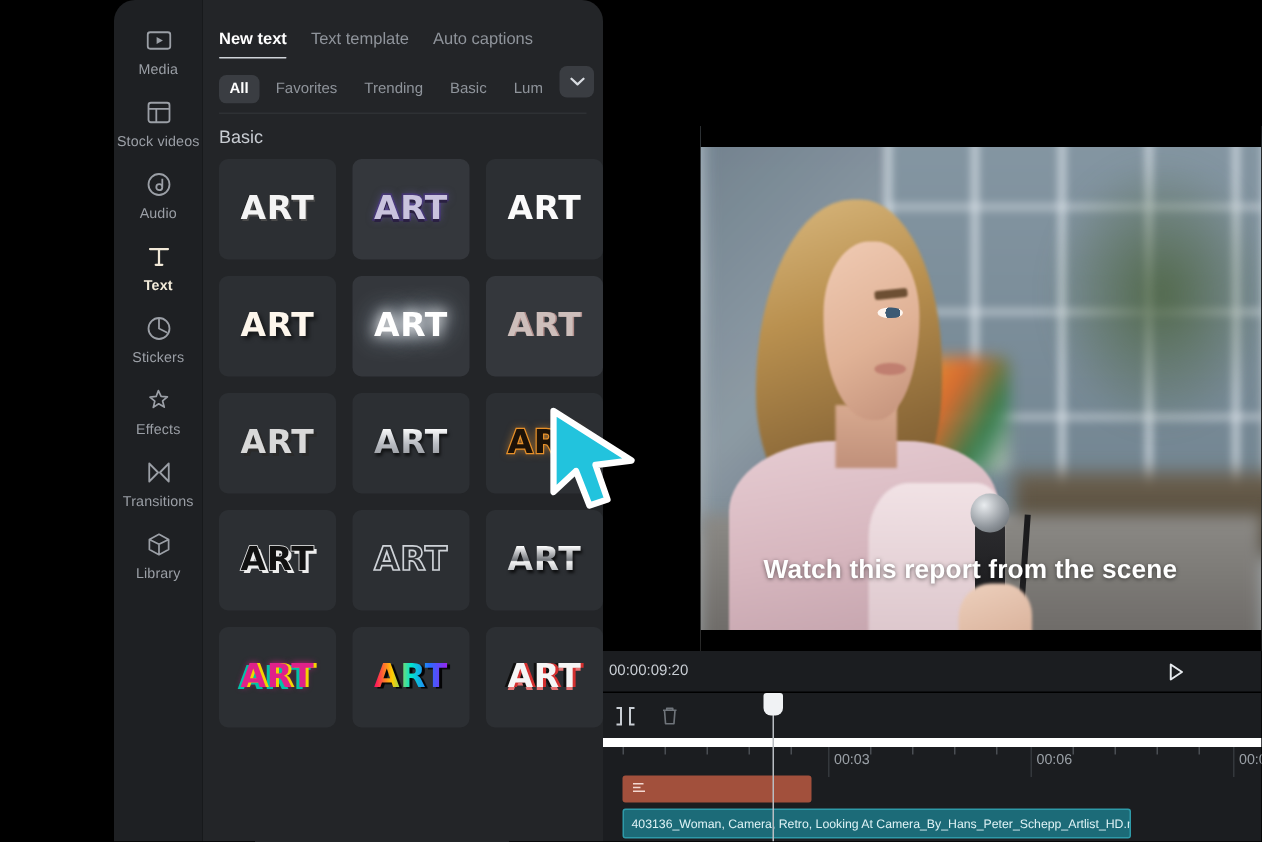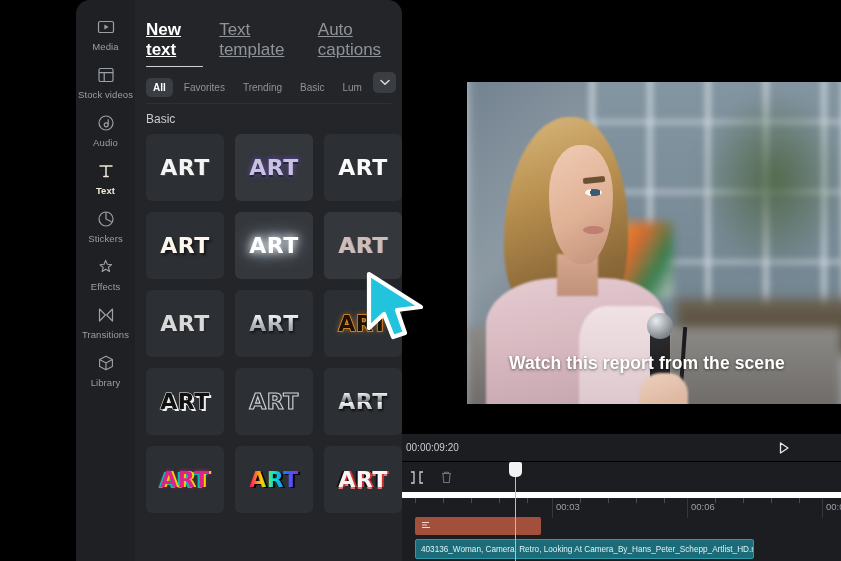--- a/index.html
+++ b/index.html
@@ -37,21 +37,21 @@
   .rail-item.active .rail-label { color:#f4ecdb; font-weight: bold; }
 
   
   .panel {
     position:absolute; left:135px; top:0; width:267px; height:561px;
     background:#232528;
     border-top-right-radius: 14px;
     overflow:hidden; z-index:4;
   }
   .tabs { display:flex; gap:16px; padding: 20px 0 0 11px; }
-  .tab { font-size: 17px; color:#8f949b; cursor:pointer; padding-bottom:7px; position:relative;text-decoration:underline; }
+  .tab { font-size: 11px; color:#8f949b; cursor:pointer; padding-bottom:7px; position:relative; }
   .tab.active { color:#ffffff; font-weight:bold; }
   .tab.active::after {
     content:""; position:absolute; left:0; right:0; bottom:0; height:1.5px;
     background:#cfd3d8; border-radius:1px;
   }
   .chips {
     display:flex; align-items:center; gap:4px; padding: 10px 0 0 11px;
     position:relative; overflow:hidden; height: 30px;
   }
   .chip {
@@ -102,21 +102,21 @@
               -webkit-background-clip:text; background-clip:text; color:transparent;
               filter: drop-shadow(1px 2px 1px rgba(0,0,0,.7)); }
   .s-neon   { color:#e0218a; text-shadow: 2px 0 0 #f5d300, -2px 1px 0 #00c2a8, 0 0 4px rgba(224,33,138,.8); }
   .s-rainbow{ background: linear-gradient(90deg,#ff0066,#ffcc00,#00e5d0,#2a6bff,#a020f0);
               -webkit-background-clip:text; background-clip:text; color:transparent;
               text-shadow:none; filter: drop-shadow(2px 1px 0 rgba(0,0,0,.9)); }
   .s-glitch { color:#f5f5f5; text-shadow: 2px 0 0 #d32f2f, -2px 0 0 #0f0f0f, 0 2px 0 #e57373; }
 
   
   .preview-wrap {
-    position:absolute; left:402px; top:0; width:439px; height:434px; background:#000;
+    position:absolute; left:402px; top:16px; width:439px; height:434px; background:#000;
     z-index:2;
   }
   .stage { position:absolute; left:65px; top:68px; width:374px; height:350px; background:#000; overflow:hidden; }
   .video { position:absolute; inset:0; overflow:hidden; }
   
   .bg-sky { position:absolute; inset:0;
     background: linear-gradient(180deg,#b9c6cf 0%,#c9d3da 28%,#b0b8bd 60%,#9aa0a2 100%); }
   .bg-bld-l { position:absolute; left:0; top:0; width:36%; height:78%;
     background: linear-gradient(135deg,#6d7d8a,#8b99a3 55%,#5f6d78);
     filter: blur(6px); opacity:.95; }

